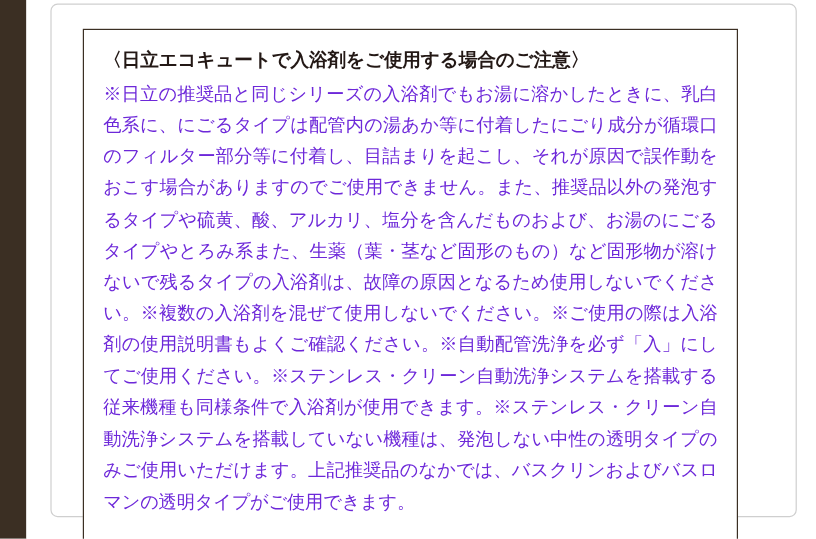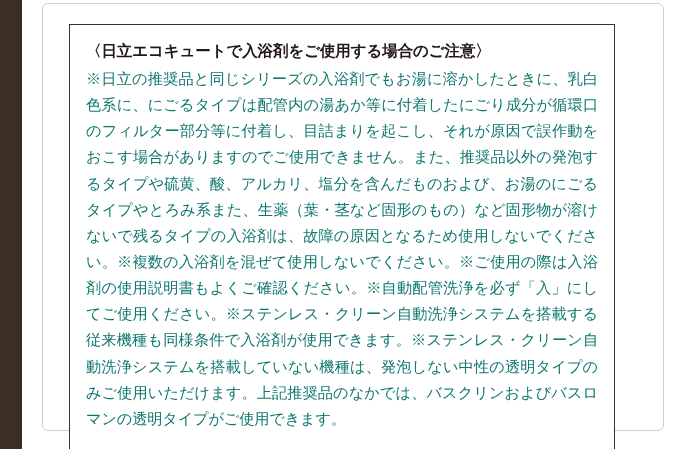--- a/index.html
+++ b/index.html
@@ -64,21 +64,21 @@
   .notice-title {
     font-size: 15.5px;
     font-weight: bold;
     color: #231815;
     letter-spacing: -0.1px;
     line-height: 1.55;
     margin: 0 0 3px 0;
   }
   .notice-body {
     font-size: 15.2px;
-    color: #0f766e;
+    color: #6d28d9;
     line-height: 1.72;
     letter-spacing: -0.15px;
     text-align: justify;
     text-justify: inter-character;
     margin: 0;
   }
 </style>
 </head>
 <body>
 

